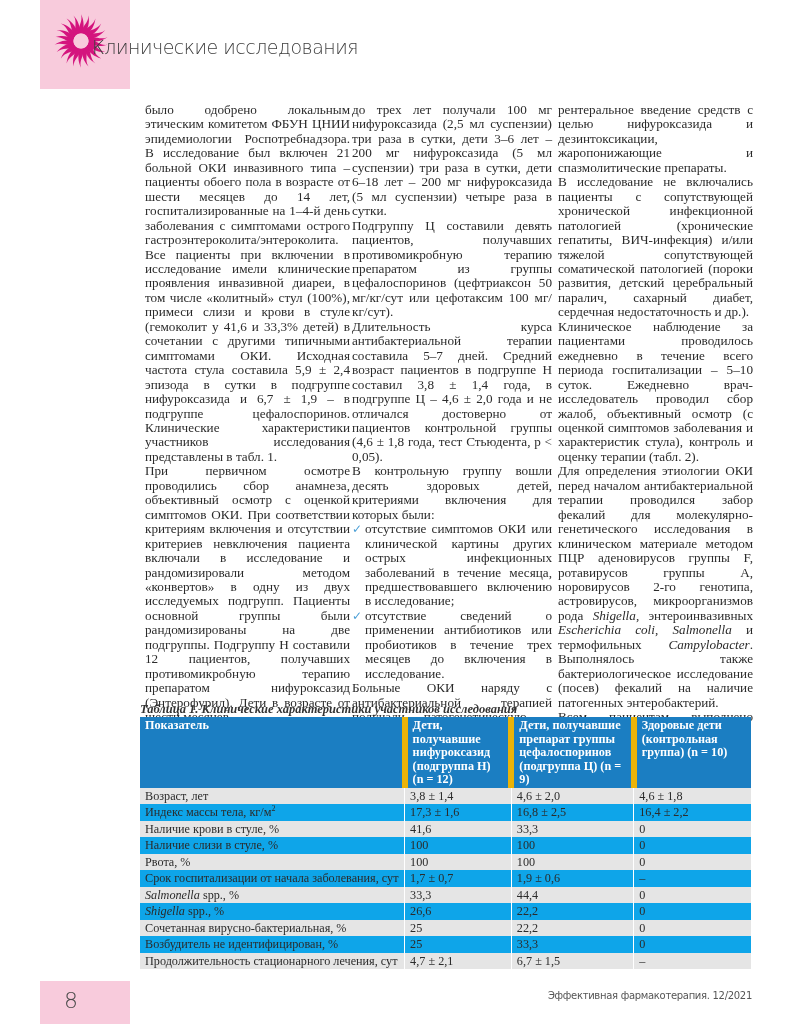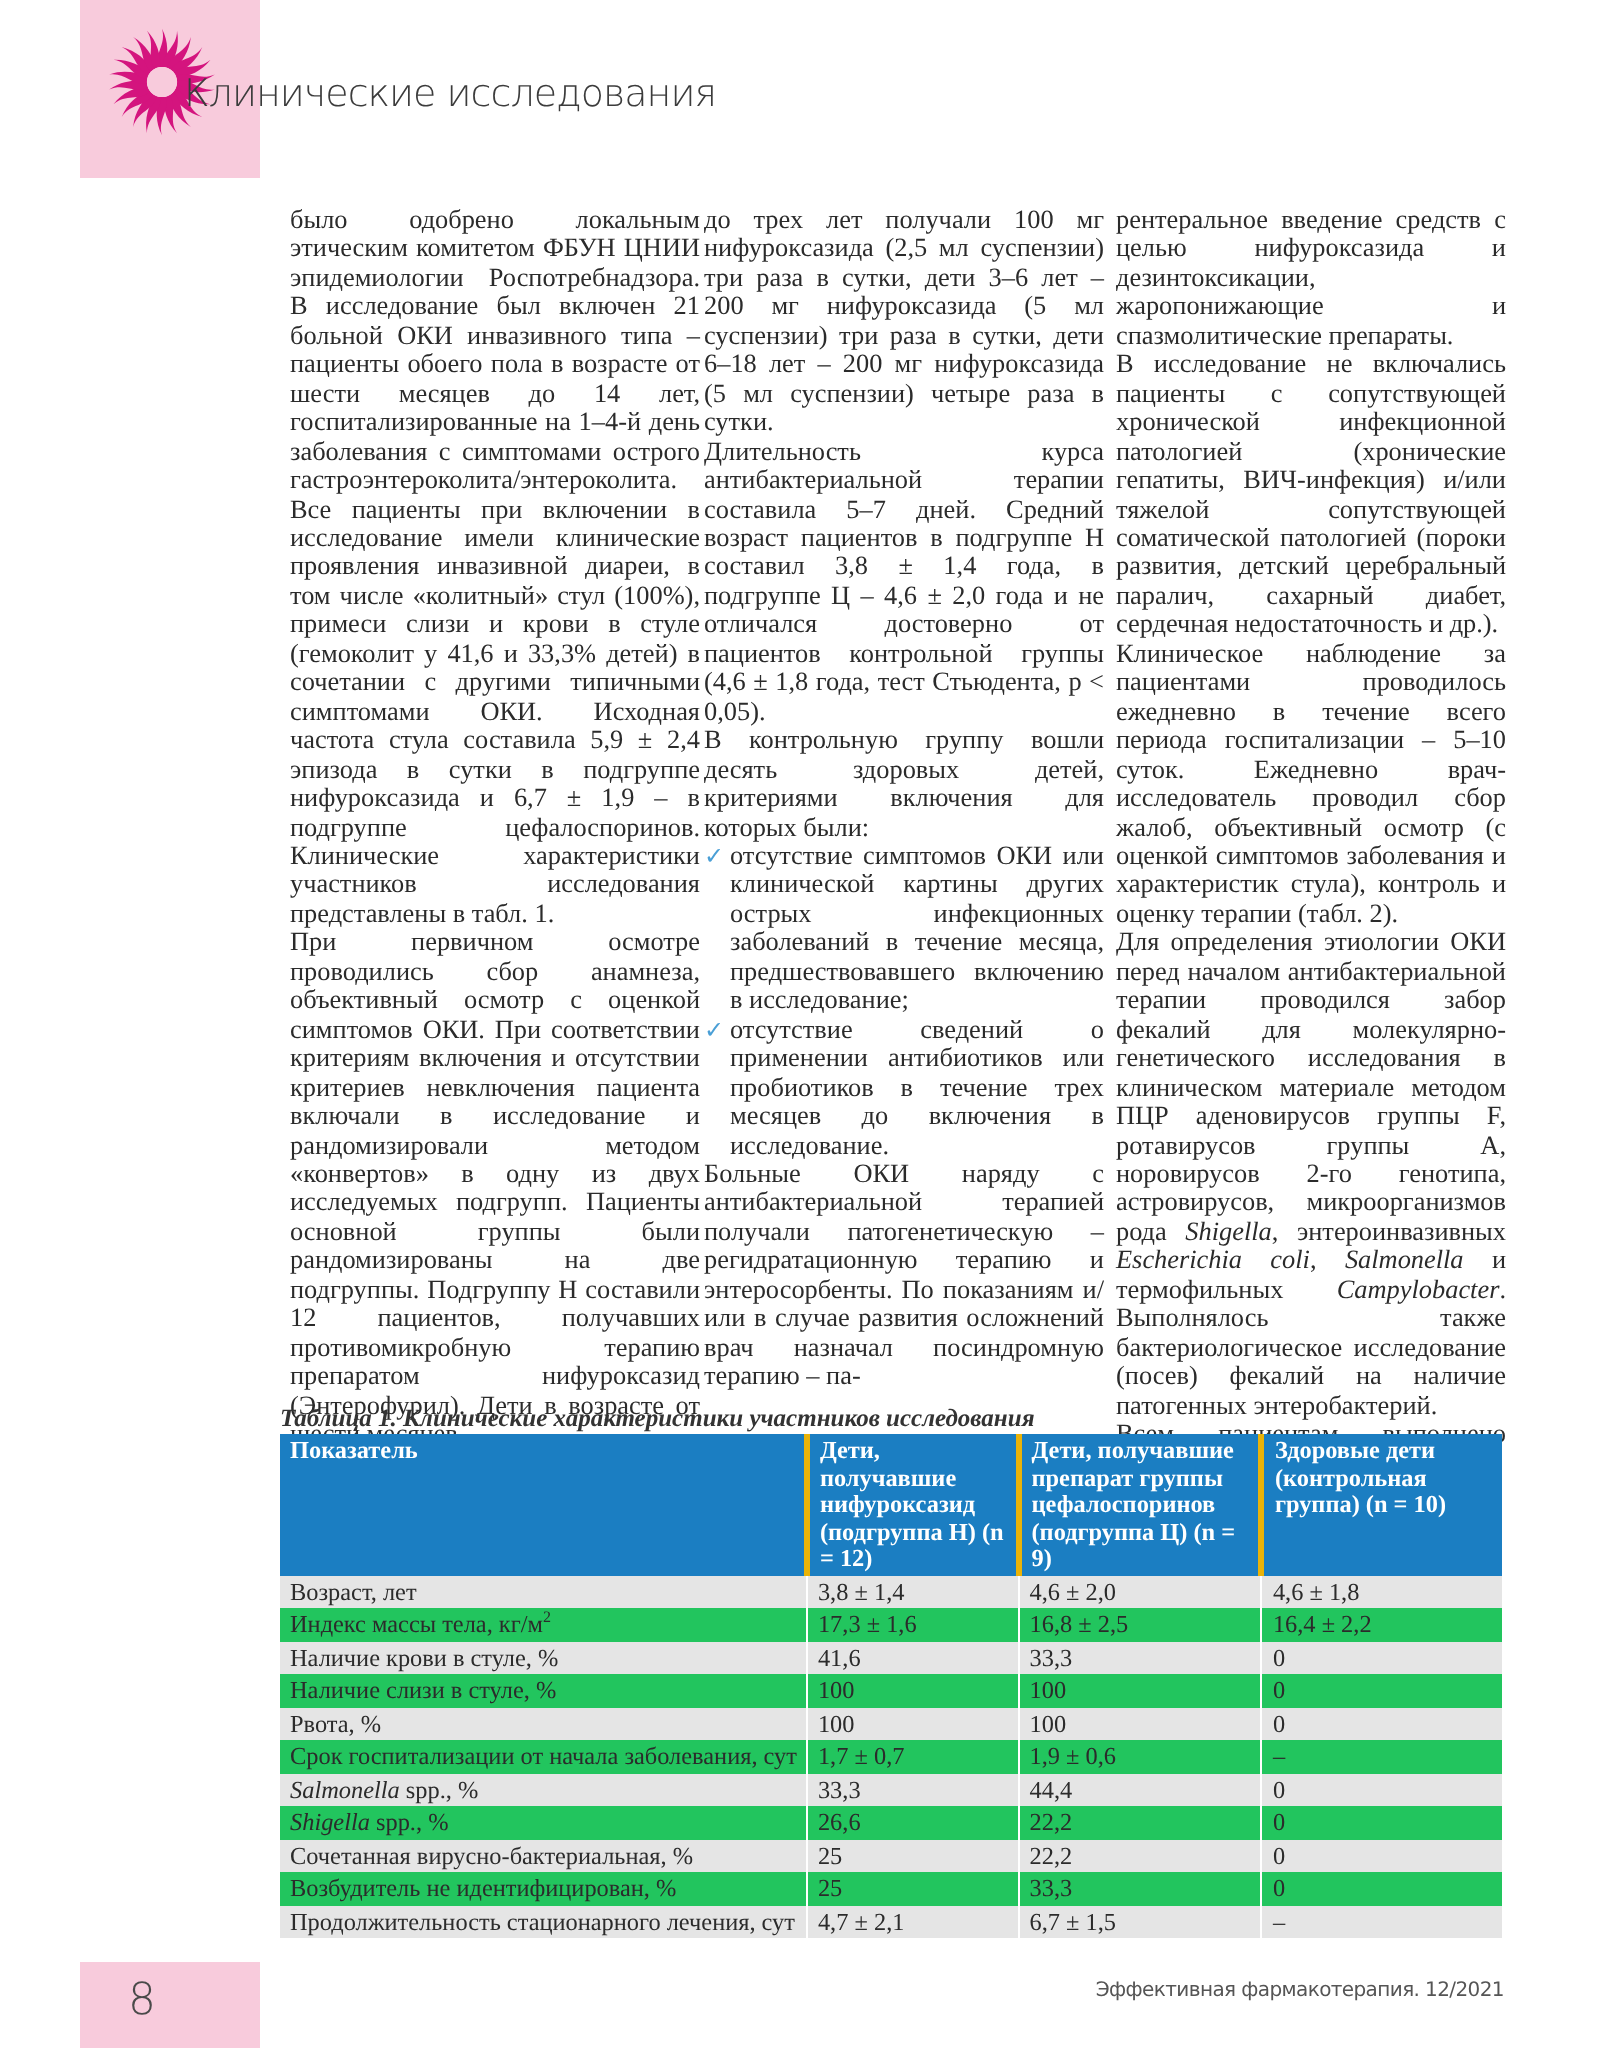--- a/index.html
+++ b/index.html
@@ -38,30 +38,30 @@
   .table-caption {
     position: absolute; left: 140px; top: 702px;
     font-style: italic; font-weight: bold; font-size: 12.5px; color: #333;
   }
   table.data-table {
     position: absolute; left: 140px; top: 717px; width: 611px;
     border-collapse: collapse; font-size: 12.2px; color: #2b2b2b;
   }
   table.data-table th {
     background: #1b7ec2; color: #ffffff; font-weight: bold; text-align: left; vertical-align: top;
-    padding: 2px 4px 1px 5px; line-height: 13.5px; border-right: 3px solid #eab308;
+    padding: 2px 4px 1px 5px; line-height: 13.5px; border-right: 6px solid #eab308;
   }
   table.data-table th:last-child { border-right: none; }
   table.data-table td {
     padding: 0 4px 0 5px; height: 16.5px; line-height: 16.5px; border-right: 1px solid #ffffff;
     white-space: nowrap;
   }
   table.data-table td:last-child { border-right: none; }
   table.data-table tr.odd td { background: #e5e5e5; }
-  table.data-table tr.even td { background: #22c55e; }
+  table.data-table tr.even td { background: #0ea5e9; }
   .c1 { width: 253px; } .c2 { width: 95px; } .c3 { width: 111px; } .c4 { width: 112px; }
   sup { font-size: 8px; line-height: 0; }
 
   .page-num-box {
     position: absolute; left: 40px; top: 981px; width: 90px; height: 43px; background: #f8cbdc;
   }
   .page-num {
     position: absolute; left: 64px; top: 988px;
     font-family: "DejaVu Sans", sans-serif; font-size: 22px; color: #4a4a4a; font-weight: 300;
   }
@@ -103,20 +103,21 @@
 </svg>
 <div class="section-title">Клинические исследования</div>
 
 <div class="col col1">
   <p>было одобрено локальным этическим комитетом ФБУН ЦНИИ эпидемиологии Роспотребнадзора. В исследование был включен 21 больной ОКИ инвазивного типа – пациенты обоего пола в возрасте от шести месяцев до 14 лет, госпитализированные на 1–4-й день заболевания с симптомами острого гастроэнтероколита/энтероколита. Все пациенты при включении в исследование имели клинические проявления инвазивной диареи, в том числе «колитный» стул (100%), примеси слизи и крови в стуле (гемоколит у 41,6 и 33,3% детей) в сочетании с другими типичными симптомами ОКИ. Исходная частота стула составила 5,9 ± 2,4 эпизода в сутки в подгруппе нифуроксазида и 6,7 ± 1,9 – в подгруппе цефалоспоринов. Клинические характеристики участников исследования представлены в табл. 1.</p>
   <p>При первичном осмотре проводились сбор анамнеза, объективный осмотр с оценкой симптомов ОКИ. При соответствии критериям включения и отсутствии критериев невключения пациента включали в исследование и рандомизировали методом «конвертов» в одну из двух исследуемых подгрупп. Пациенты основной группы были рандомизированы на две подгруппы. Подгруппу Н составили 12 пациентов, получавших противомикробную терапию препаратом нифуроксазид (Энтерофурил). Дети в возрасте от шести месяцев</p>
 </div>
 
 <div class="col col2">
   <p>до трех лет получали 100 мг нифуроксазида (2,5 мл суспензии) три раза в сутки, дети 3–6 лет – 200 мг нифуроксазида (5 мл суспензии) три раза в сутки, дети 6–18 лет – 200 мг нифуроксазида (5 мл суспензии) четыре раза в сутки.</p>
+  <p>Подгруппу Ц составили девять пациентов, получавших противомикробную терапию препаратом из группы цефалоспоринов (цефтриаксон 50 мг/кг/сут или цефотаксим 100 мг/кг/сут).</p>
   <p>Длительность курса антибактериальной терапии составила 5–7 дней. Средний возраст пациентов в подгруппе Н составил 3,8 ± 1,4 года, в подгруппе Ц – 4,6 ± 2,0 года и не отличался достоверно от пациентов контрольной группы (4,6 ± 1,8 года, тест Стьюдента, p &lt; 0,05).</p>
   <p>В контрольную группу вошли десять здоровых детей, критериями включения для которых были:</p>
   <ul class="check-list">
     <li><span class="check">✓</span><span>отсутствие симптомов ОКИ или клинической картины других острых инфекционных заболеваний в течение месяца, предшествовавшего включению в исследование;</span></li>
     <li><span class="check">✓</span><span>отсутствие сведений о применении антибиотиков или пробиотиков в течение трех месяцев до включения в исследование.</span></li>
   </ul>
   <p>Больные ОКИ наряду с антибактериальной терапией получали патогенетическую – регидратационную терапию и энтеросорбенты. По показаниям и/или в случае развития осложнений врач назначал посиндромную терапию – па-</p>
 </div>
 
 <div class="col col3">

